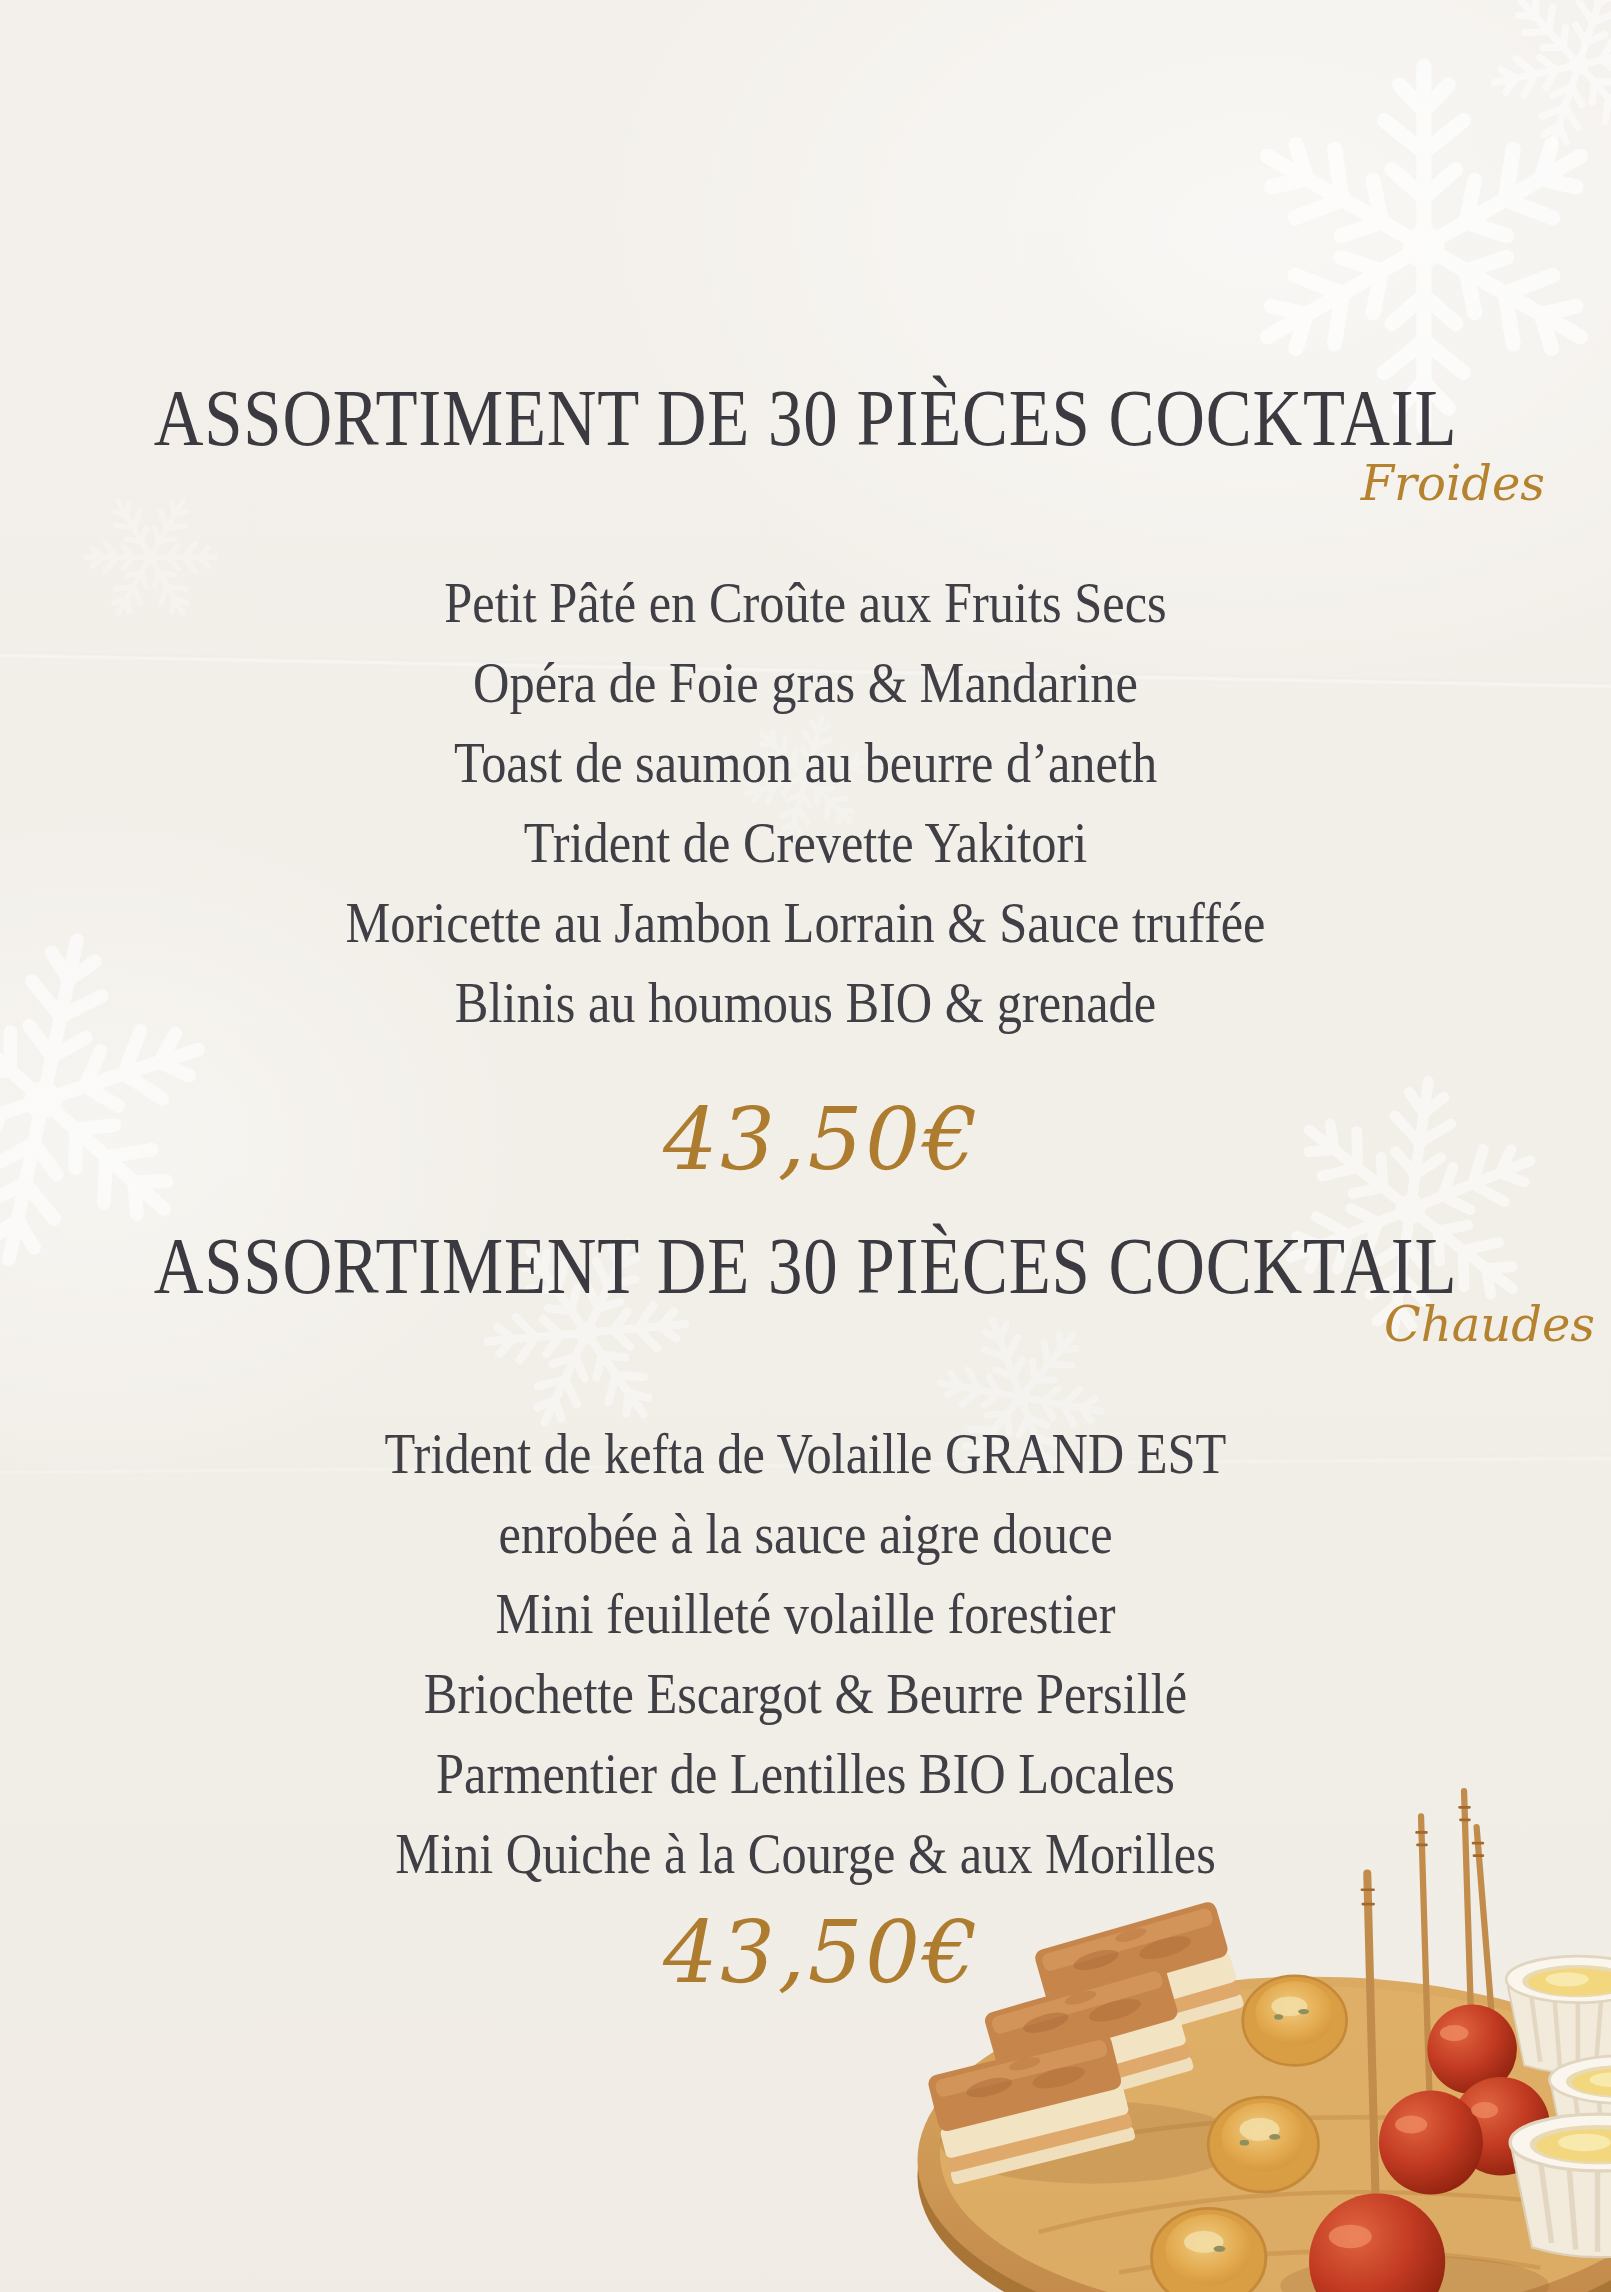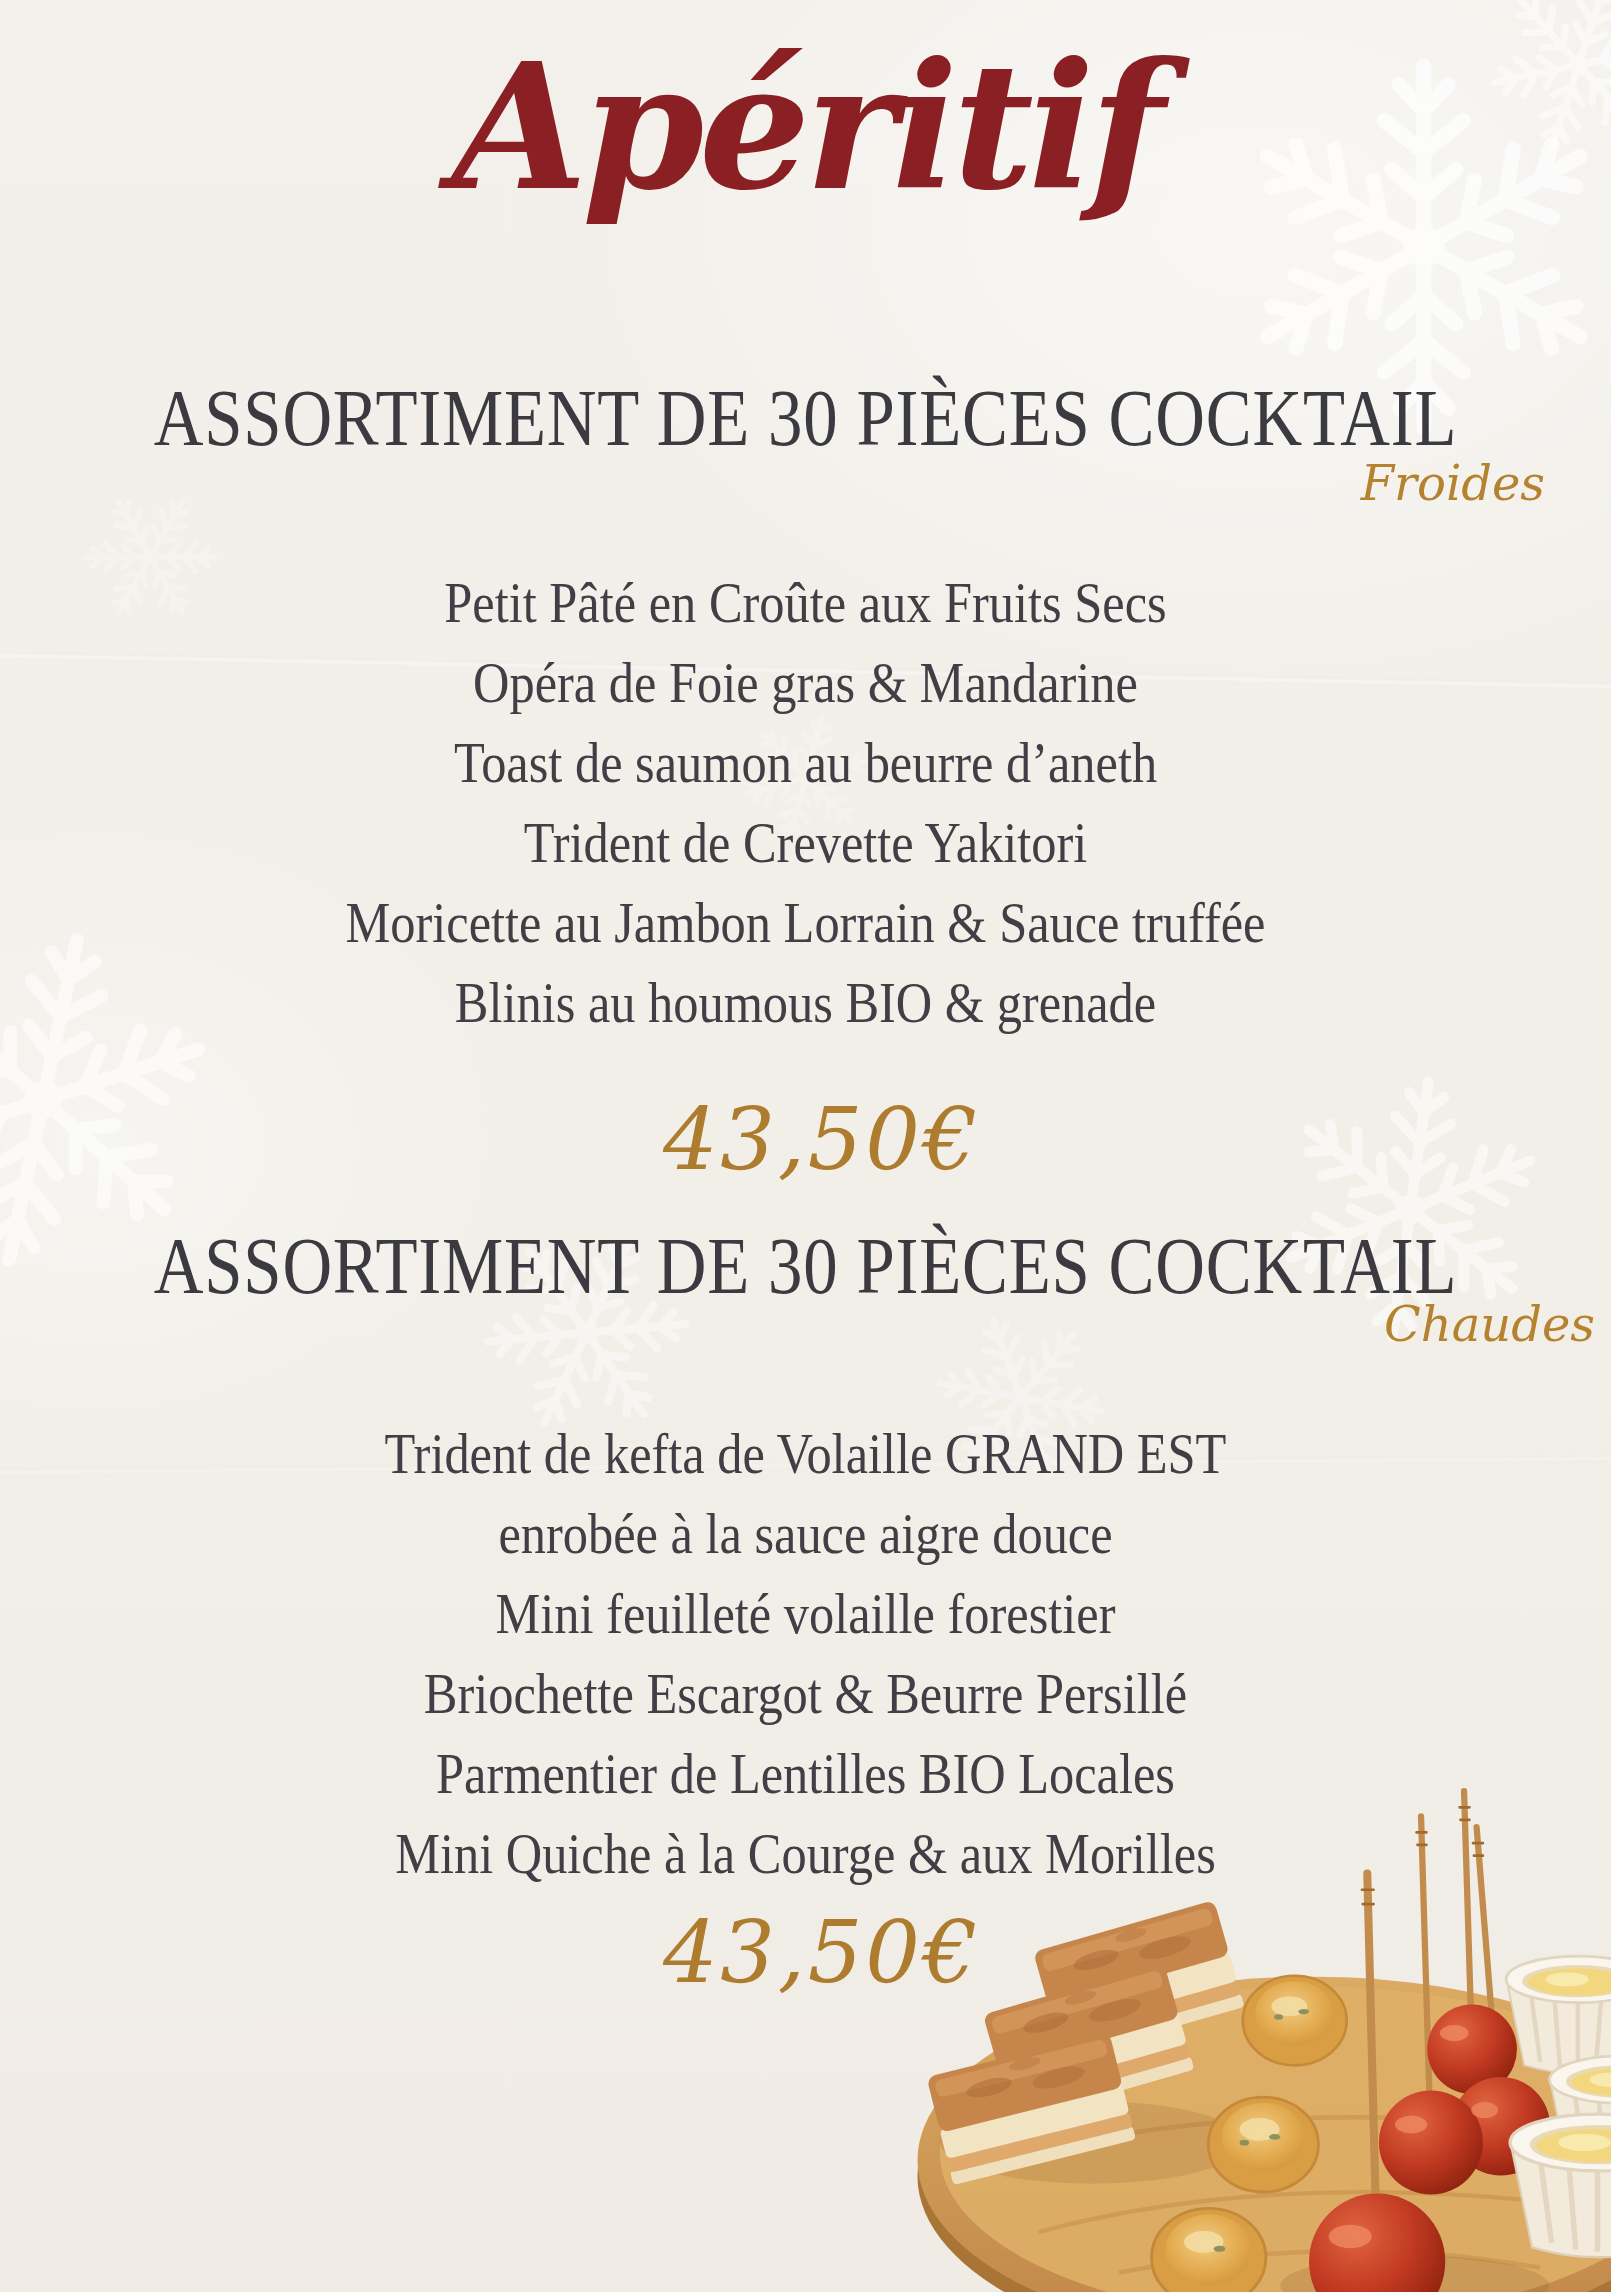--- a/index.html
+++ b/index.html
@@ -104,21 +104,20 @@
       <use href="#flake" transform="translate(655,1488) scale(1.15) rotate(25)" opacity=".42"></use>
       <use href="#flake" transform="translate(1575,1350) scale(1.5) rotate(8)" opacity=".5"></use>
       <use href="#flake" transform="translate(1140,1560) scale(0.95) rotate(40)" opacity=".3"></use>
       <use href="#flake" transform="translate(900,868) scale(0.72) rotate(15)" opacity=".22"></use>
       <use href="#flake" transform="translate(168,622) scale(0.75) rotate(30)" opacity=".25"></use>
     </svg>
     <div class="crease crease-a"></div>
     <div class="crease crease-b"></div>
   </div>
 
-  <h1 class="title">Apéritif</h1>
 
   <h2 class="heading heading-1">ASSORTIMENT DE 30 PIÈCES COCKTAIL</h2>
   <div class="subtitle subtitle-1">Froides</div>
   <ul class="items items-1">
     <li>Petit Pâté en Croûte aux Fruits Secs</li>
     <li>Opéra de Foie gras &amp; Mandarine</li>
     <li>Toast de saumon au beurre d’aneth</li>
     <li>Trident de Crevette Yakitori</li>
     <li>Moricette au Jambon Lorrain &amp; Sauce truffée</li>
     <li>Blinis au houmous BIO &amp; grenade</li>

